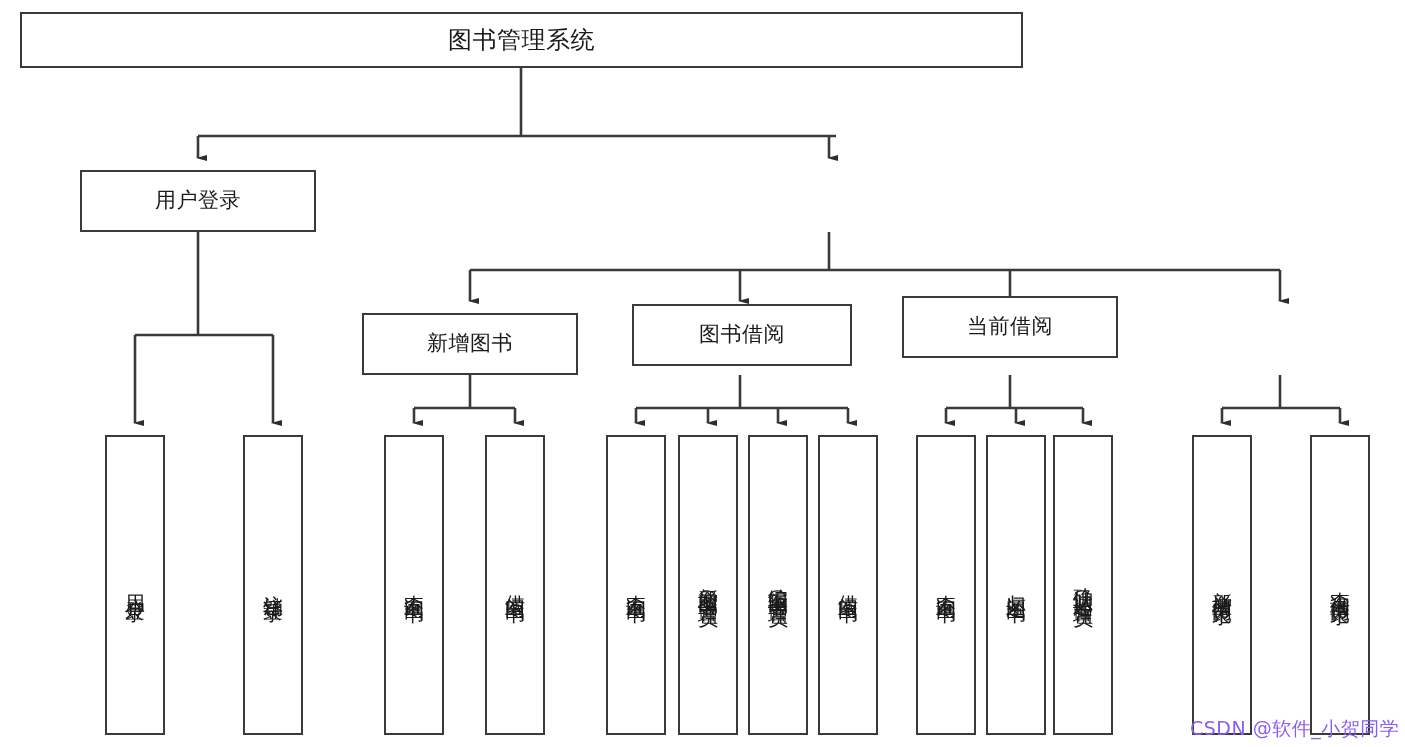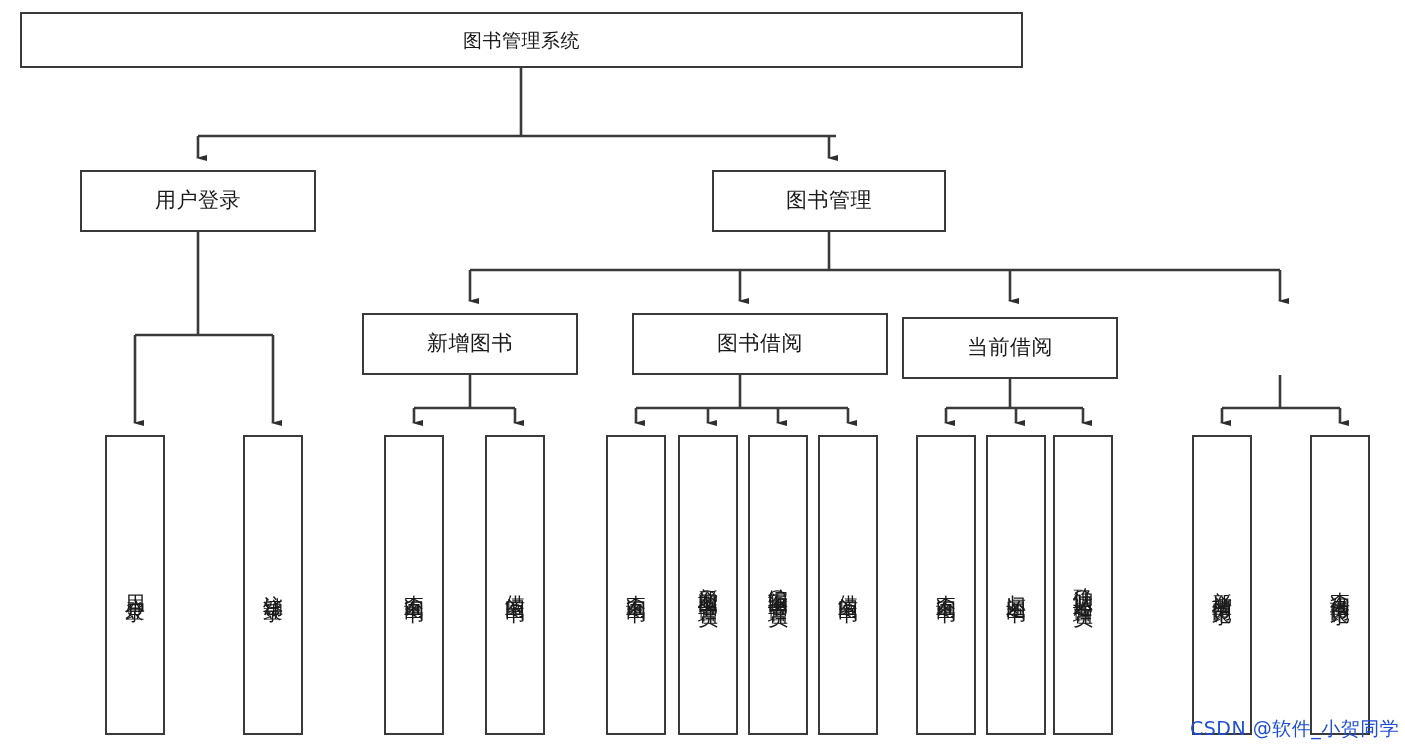--- a/index.html
+++ b/index.html
@@ -40,41 +40,41 @@
     text-align: center;
     letter-spacing: 0.5px;
   }
   
   .node.horiz .label {
     font-size: 21px;
     line-height: 1.1;
     white-space: nowrap;
   }
   .node.root .label {
-    font-size: 19px;
+    font-size: 24px;
   }
   
   .node.vert {
     align-items: center;
     justify-content: center;
     padding: 2px 0;
   }
   .node.vert .label {
     writing-mode: vertical-rl;
     text-orientation: upright;
     font-size: 20px;
     line-height: 1.35;
     letter-spacing: 3px;
     white-space: nowrap;
     -webkit-text-orientation: upright;
   }
   .watermark {
     position: absolute;
     font-size: 19px;
-    color: #1d4ed8;
+    color: #8b5cf6;
     white-space: nowrap;
     letter-spacing: 0.5px;
   }
 </style>
 </head>
 <body>
 
 <div id="canvas">
 
   <svg id="wires" viewBox="0 0 1405 747">
@@ -127,31 +127,28 @@
     </g>
   </svg>
 
   <div class="node horiz root" style="left:20px; top:12px; width:1003px; height:56px;">
     <span class="label">图书管理系统</span>
   </div>
 
   <div class="node horiz" style="left:80px; top:170px; width:236px; height:62px;">
     <span class="label">用户登录</span>
   </div>
-  <div class="node horiz" style="left:712px; top:170px; width:234px; height:62px;">
-    <span class="label">图书管理</span>
-  </div>
 
   <div class="node horiz" style="left:362px; top:313px; width:216px; height:62px;">
     <span class="label">新增图书</span>
   </div>
-  <div class="node horiz" style="left:632px; top:313px; width:256px; height:62px;justify-content:center;">
+  <div class="node horiz" style="left:632px; top:304px; width:220px; height:62px;justify-content:center;">
     <span class="label">图书借阅</span>
   </div>
-  <div class="node horiz" style="left:902px; top:317px; width:216px; height:62px;">
+  <div class="node horiz" style="left:902px; top:296px; width:216px; height:62px;">
     <span class="label">当前借阅</span>
   </div>
 
   <div class="node vert" style="left:105px; top:435px; width:60px; height:300px;">
     <span class="label">用户登录</span>
   </div>
   <div class="node vert" style="left:243px; top:435px; width:60px; height:300px;">
     <span class="label">注销登录</span>
   </div>
 

